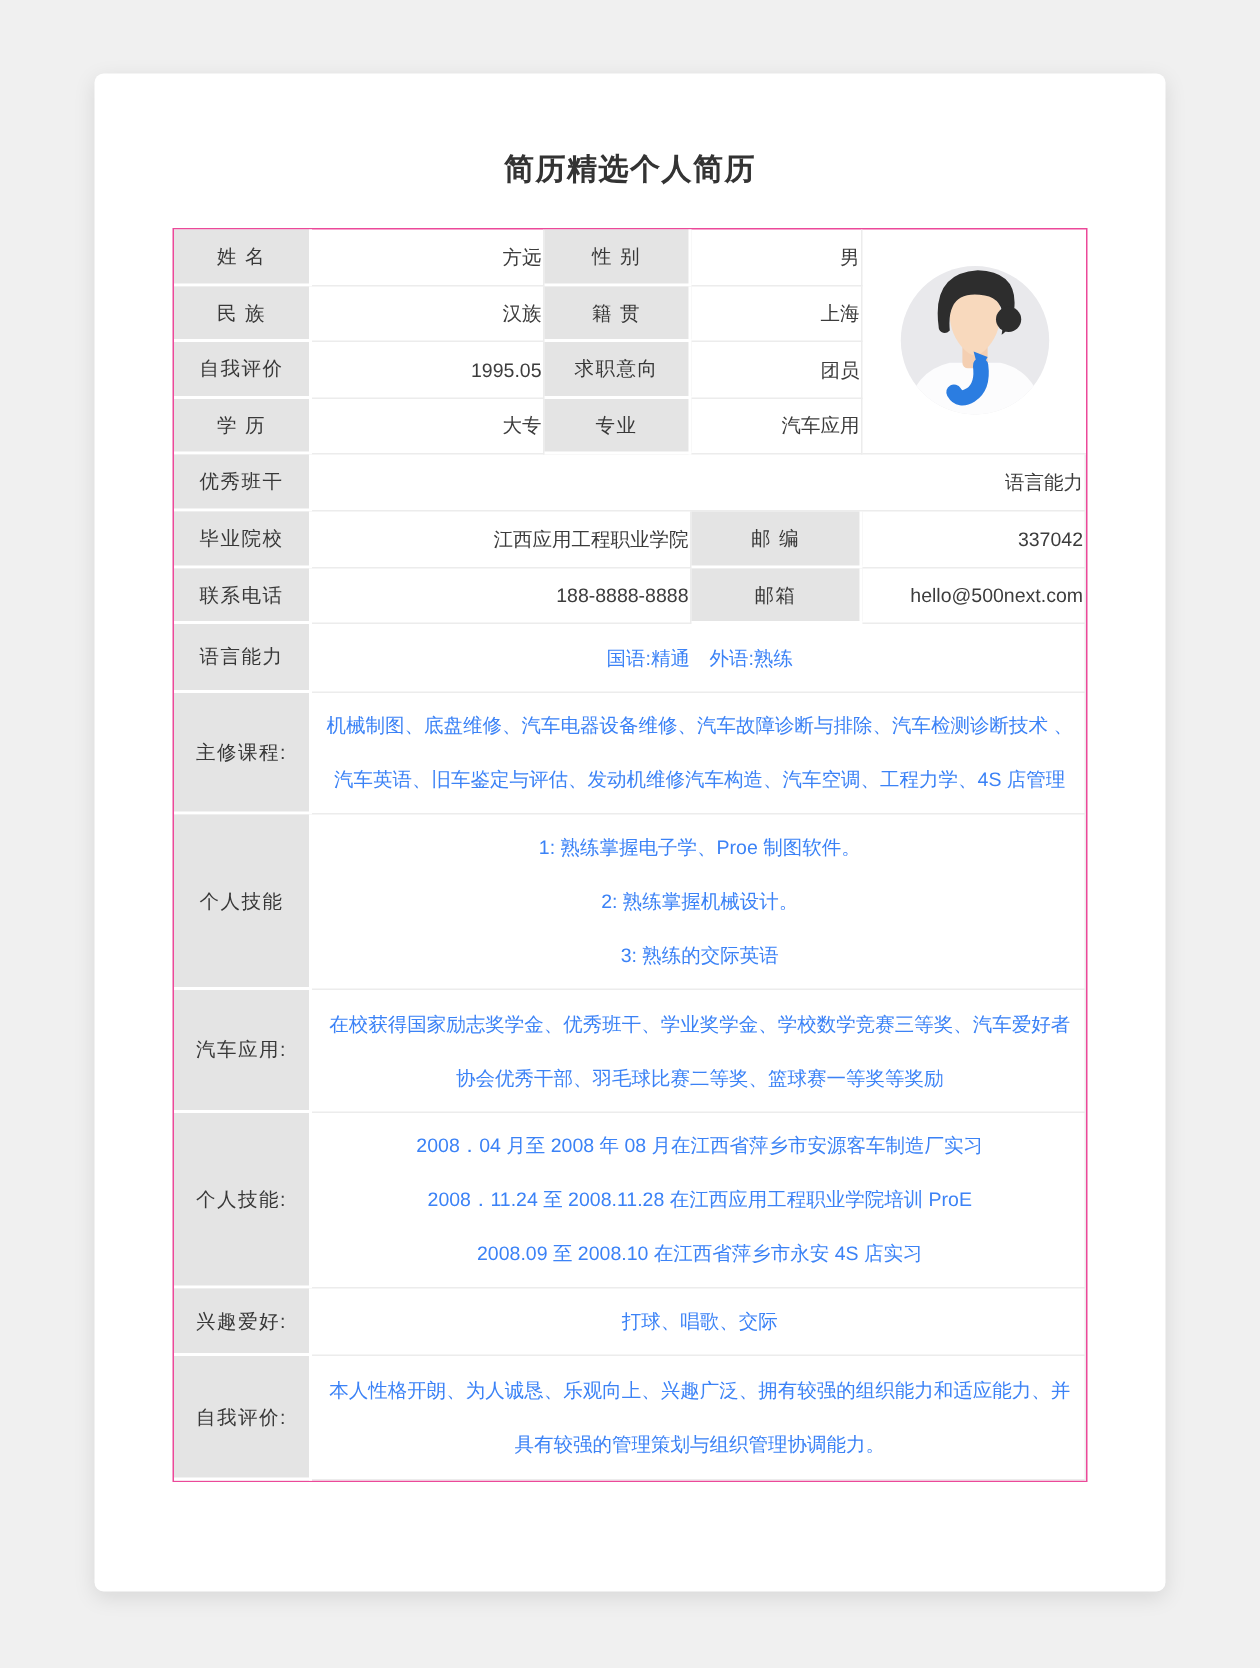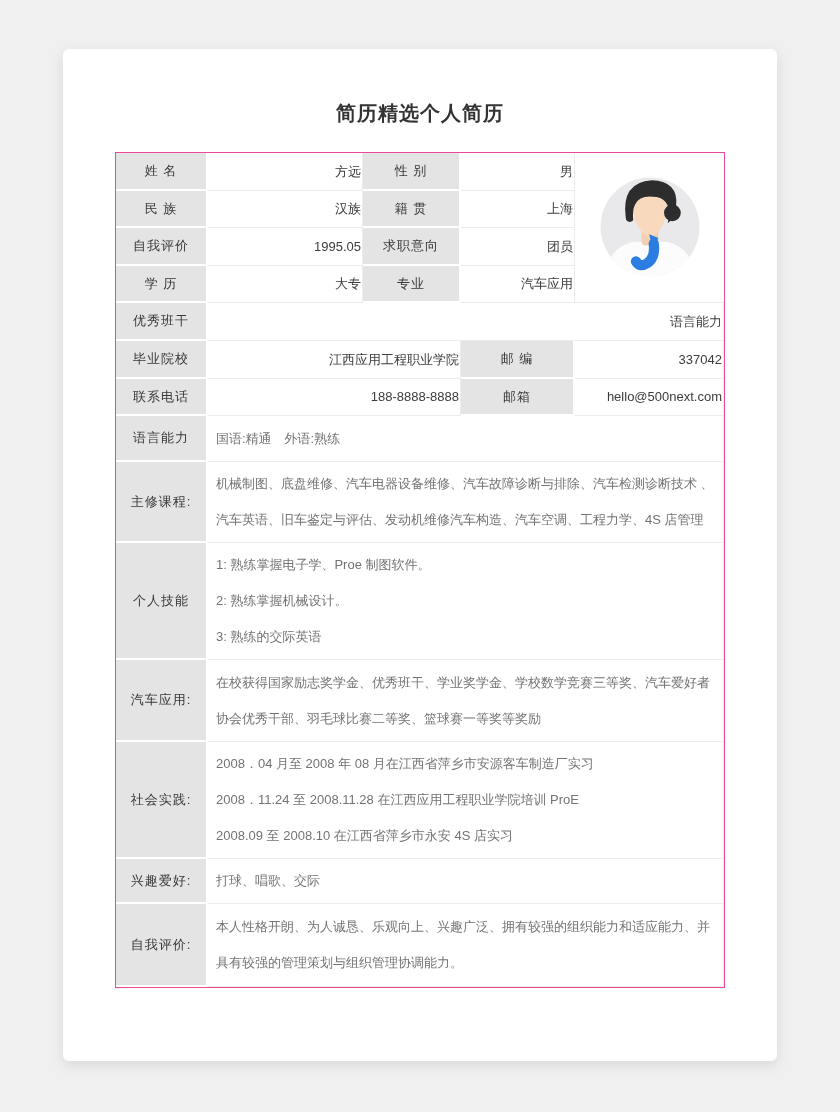--- a/index.html
+++ b/index.html
@@ -43,22 +43,22 @@
     background:#e4e4e4;
     text-align:center;
     letter-spacing:1px;
     color:#383838;
     border-right:2px solid #ffffff;
     border-bottom:2px solid #ffffff;
     font-weight:500;
   }
   td.val{text-align:right;color:#3c3c3c;}
   td.val-left{
-    text-align:left;padding:4px 6px 4px 8px;
-    white-space:pre-wrap;line-height:36px;color:#737373;
+    text-align:center;padding:4px 6px 4px 8px;
+    white-space:pre-wrap;line-height:36px;color:#3b82f6;
   }
   td.photo-cell{
     text-align:center;vertical-align:middle;
     border-right:none;
   }
   tr.h38{height:38px;} tr.h37{height:37px;} tr.h46{height:46px;margin-left:36px;}
   tr.h75{height:75px;} tr.h82{height:82px;} tr.h83{height:83px;}
   tr.h108{height:108px;} tr.h109{height:109px;}
   .avatar-wrap{display:inline-block;width:112px;height:116px;}
 </style>
@@ -159,21 +159,21 @@
 2: 熟练掌握机械设计。
 3: 熟练的交际英语</td>
     </tr>
 
     <tr class="h82">
       <td class="lbl">汽车应用:</td>
       <td class="val-left" colspan="4">在校获得国家励志奖学金、优秀班干、学业奖学金、学校数学竞赛三等奖、汽车爱好者协会优秀干部、羽毛球比赛二等奖、篮球赛一等奖等奖励</td>
     </tr>
 
     <tr class="h108">
-      <td class="lbl">社会实践:</td>
+      <td class="lbl">个人技能:</td>
       <td class="val-left" colspan="4">2008．04 月至 2008 年 08 月在江西省萍乡市安源客车制造厂实习
 2008．11.24 至 2008.11.28 在江西应用工程职业学院培训 ProE
 2008.09 至 2008.10 在江西省萍乡市永安 4S 店实习</td>
     </tr>
 
     <tr class="h37">
       <td class="lbl">兴趣爱好:</td>
       <td class="val-left" colspan="4">打球、唱歌、交际</td>
     </tr>
 

